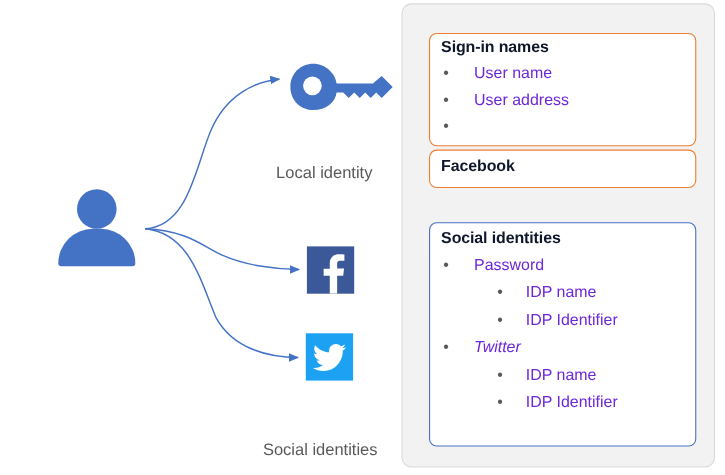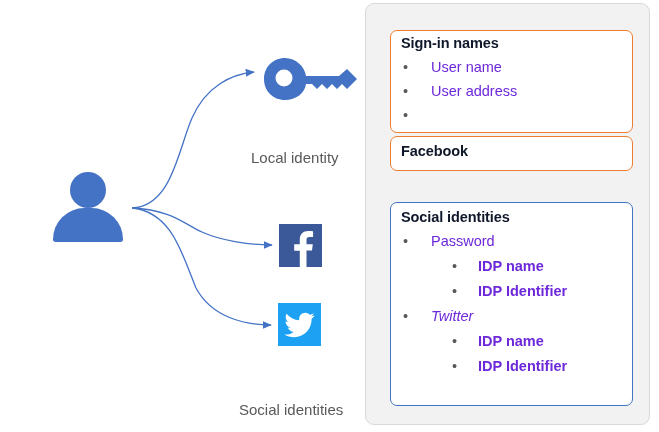--- a/index.html
+++ b/index.html
@@ -71,21 +71,21 @@
   }
 
   
   .lvl1-dot  { left: 403px; }
   .lvl1-text { left: 431px; }
   
   .s1-dot    { left: 403px; }
   .s1-text   { left: 431px; }
   
   .s2-dot    { left: 452px; }
-  .s2-text   { left: 478px; font-weight: bold; }
+  .s2-text   { left: 478px; }
 
   
   .person-head {
     position: absolute;
     left: 70px; top: 172px;
     width: 36px; height: 36px;
     background: #4472C4;
     border-radius: 50%;
   }
   .person-body {

